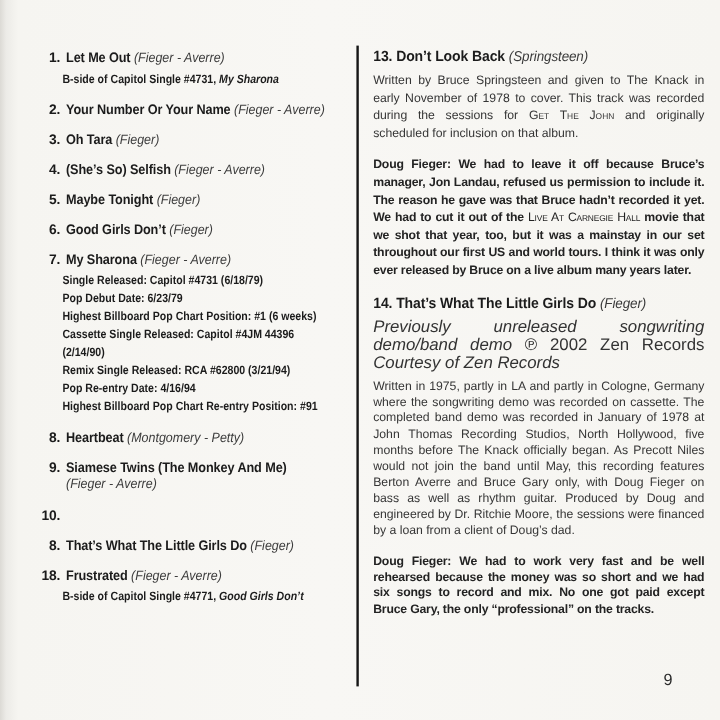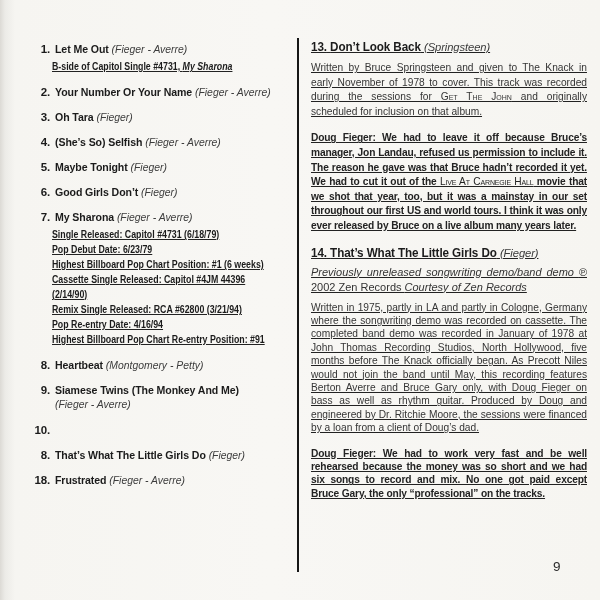--- a/index.html
+++ b/index.html
@@ -28,36 +28,36 @@
   .track-line {
     white-space:nowrap; transform:scaleX(0.92); transform-origin:0 50%;
     font-weight:700; font-size:11.5px; line-height:14px; color:#1b1b1b;
     letter-spacing:-0.1px;
   }
   .track-credit-line {
     white-space:nowrap; transform:scaleX(0.92); transform-origin:0 50%;
     font-size:11.3px; line-height:15px;
   }
   .track-credit { font-weight:400; font-style:italic; color:#3c3c3c; font-size:11.3px; letter-spacing:0; }
-  .track-sub { margin-top:3px; margin-left:-3px;text-decoration:underline; }
+  .track-sub { margin-top:3px; margin-left:-3px; }
   .track-sub-line {
     white-space:nowrap; transform:scaleX(0.88); transform-origin:0 50%;
     font-weight:700; font-size:10px; line-height:15px; color:#1b1b1b;
   }
   
-  .right-col { position:absolute; left:311px; top:40px; width:276px;text-decoration:underline; }
+  .right-col { position:absolute; left:311px; top:40px; width:276px; }
   .article-section { margin-bottom:12px; }
   .sec-heading {
     white-space:nowrap; transform:scaleX(0.95); transform-origin:0 50%;
     font-weight:700; font-size:12.3px; line-height:15px; color:#1b1b1b;
     letter-spacing:-0.1px; margin-bottom:4px;
   }
   .sec-credit { font-weight:400; font-style:italic; font-size:11.8px; color:#3a3a3a; }
   .sec-subtitle {
-    font-size:11px; line-height:15px; color:#333;
+    font-size:14px; line-height:15px; color:#333;
     text-align:justify; margin-top:1px;
   }
   p.body {
     font-size:10.2px; text-align:justify; color:#353535; margin-top:6px;
   }
   p.body.bold { font-weight:700; color:#232323; letter-spacing:-0.15px;margin-top:12px; }
   p.lh15 { line-height:14.6px; }
   p.lh13 { line-height:13.4px; }
   
   .sc { font-variant:small-caps; font-weight:400; }
@@ -148,20 +148,23 @@
       <div class="track">
         <span class="track-num">8.</span>
         <div class="track-body">
           <div class="track-line"><span class="track-title">That’s What The Little Girls Do</span> <span class="track-credit">(Fieger)</span></div>
         </div>
       </div>
       <div class="track">
         <span class="track-num">18.</span>
         <div class="track-body">
           <div class="track-line"><span class="track-title">Frustrated</span> <span class="track-credit">(Fieger - Averre)</span></div>
+          <div class="track-sub">
+            <div class="track-sub-line"><span>B-side of Capitol Single #4771, </span><span class="bi">Good Girls Don’t</span></div>
+          </div>
         </div>
       </div>
     </div>
   <div class="divider"></div>
   <div class="right-col">
       <section class="article-section">
         <div class="sec-heading"><span class="sec-num">13.</span> <span class="sec-title">Don’t Look Back</span> <span class="sec-credit">(Springsteen)</span></div>
         <p class="body lh15"><span>Written by Bruce Springsteen and given to The Knack in early November of 1978 to cover. This track was recorded during the sessions for </span><span class="sc">Get The John</span><span> and originally scheduled for inclusion on that album.</span></p>
         <p class="body bold lh15"><span>Doug Fieger: We had to leave it off because Bruce’s manager, Jon Landau, refused us permission to include it. The reason he gave was that Bruce hadn’t recorded it yet. We had to cut it out of the </span><span class="sc">Live At Carnegie Hall</span><span> movie that we shot that year, too, but it was a mainstay in our set throughout our first US and world tours. I think it was only ever released by Bruce on a live album many years later.</span></p>
       </section>

